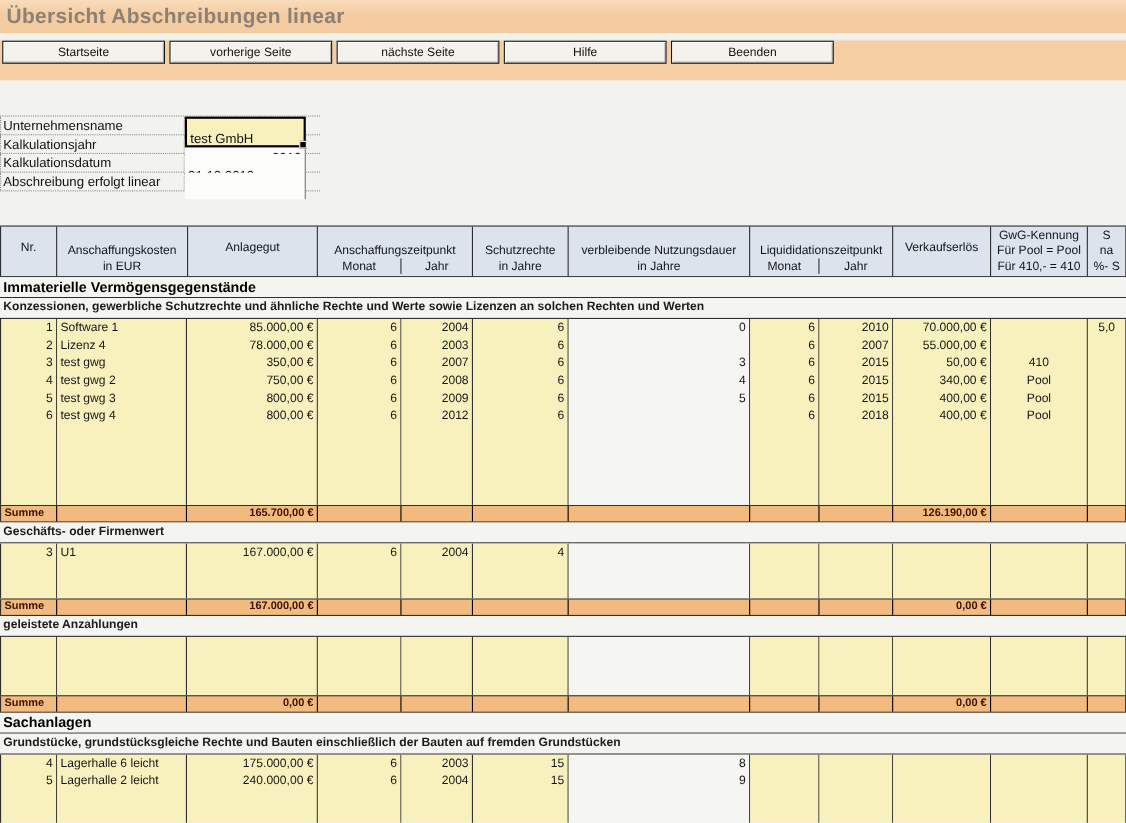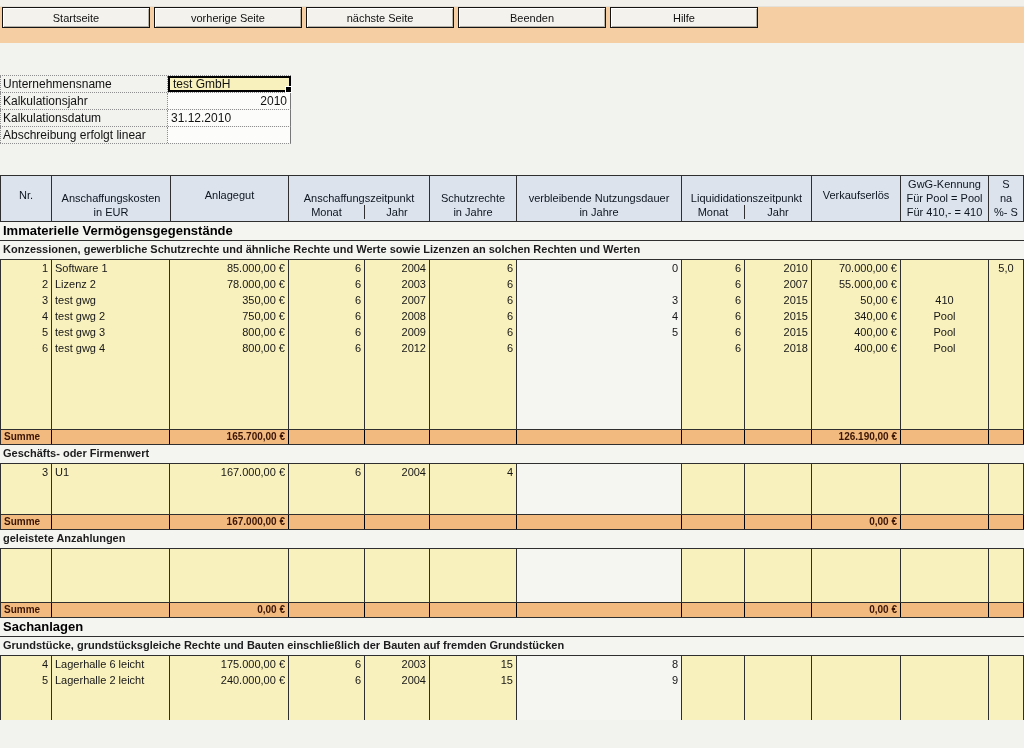--- a/index.html
+++ b/index.html
@@ -17,22 +17,22 @@
        box-shadow:inset 1px 1px 0 #ffffff, inset -1px -1px 0 #B4B2A9;
        font-size:11px;display:flex;align-items:center;justify-content:center;color:#111;
        box-sizing:border-box;cursor:default;}
   
   .workspace{padding-top:32px;}
   
   .form{width:291px;border-top:1px dotted #8F8F8F;}
   .form-row{display:flex;height:17px;box-sizing:border-box;border-bottom:1px dotted #8F8F8F;}
   .form-label{width:168px;box-sizing:border-box;border-left:1px dotted #8F8F8F;
        border-right:1px dotted #8F8F8F;font-size:12px;color:#111;padding-left:2px;line-height:16px;}
-  .form-value{width:123px;box-sizing:border-box;background:#FCFCFA;border-right:1px solid #777;
-       font-size:12px;color:#111;line-height:16px;padding:0 3px;position:relative;}
+  .form-value{width:110px;box-sizing:border-box;background:#FCFCFA;border-right:1px solid #777;
+       font-size:12px;color:#111;line-height:16px;padding:12px 3px;position:relative;}
   .form-value.selected{background:#F8F1BD;border:2px solid #000;line-height:13px;z-index:2;}
   .fill-handle{position:absolute;right:-3px;bottom:-3px;width:5px;height:5px;background:#000;
        border:1px solid #fff;box-sizing:content-box;}
   
   .table{margin-top:31px;width:1024px;}
   .thead{display:flex;height:47px;background:#DCE3ED;border-top:1px solid #2F2F2F;
        border-bottom:1px solid #2F2F2F;box-sizing:border-box;}
   .hc{box-sizing:border-box;border-right:1px solid #2F2F2F;display:flex;flex-direction:column;
        justify-content:flex-end;align-items:center;font-size:11px;line-height:14px;color:#0D1520;
        text-align:center;padding-bottom:2px;overflow:hidden;}
@@ -62,28 +62,31 @@
   .sum-cell:first-child{border-left:1px solid #2F2F2F;}
   
   .w-nr{width:52px}.w-anl{width:118px}.w-kost{width:119px}.w-ansch{width:141px}
   .w-nutz{width:87px}.w-verb{width:165px}.w-liq{width:130px}.w-erl{width:89px}
   .w-gwg{width:88px}.w-cut{width:35px}
 </style>
 </head>
 <body>
 
 <div class="app">
+  <div class="title-bar">
+    <span>Übersicht Abschreibungen linear</span>
+  </div>
   <div class="strip"></div>
   <div class="toolbar">
     <div class="btn-row" id="btn-row">
         <div class="btn">Startseite</div>
         <div class="btn">vorherige Seite</div>
         <div class="btn">nächste Seite</div>
+        <div class="btn">Hilfe</div>
         <div class="btn">Beenden</div>
-        <div class="btn">Hilfe</div>
       </div>
   </div>
 
   <div class="workspace">
     <div class="form" id="form-area">
         <div class="form-row">
           <div class="form-label">Unternehmensname</div>
           <div class="form-value selected" style="text-align: left;">test GmbH<div class="fill-handle"></div></div>
         </div>
         <div class="form-row">
@@ -155,21 +158,21 @@
             <div class="area-col" style="width: 52px;">
               <div class="cell al-r">1</div>
               <div class="cell al-r">2</div>
               <div class="cell al-r">3</div>
               <div class="cell al-r">4</div>
               <div class="cell al-r">5</div>
               <div class="cell al-r">6</div>
             </div>
             <div class="area-col" style="width: 118px;">
               <div class="cell al-l">Software 1</div>
-              <div class="cell al-l">Lizenz 2</div>
+              <div class="cell al-l">Lizenz 4</div>
               <div class="cell al-l">test gwg</div>
               <div class="cell al-l">test gwg 2</div>
               <div class="cell al-l">test gwg 3</div>
               <div class="cell al-l">test gwg 4</div>
             </div>
             <div class="area-col" style="width: 119px;">
               <div class="cell al-r">85.000,00 €</div>
               <div class="cell al-r">78.000,00 €</div>
               <div class="cell al-r">350,00 €</div>
               <div class="cell al-r">750,00 €</div>

